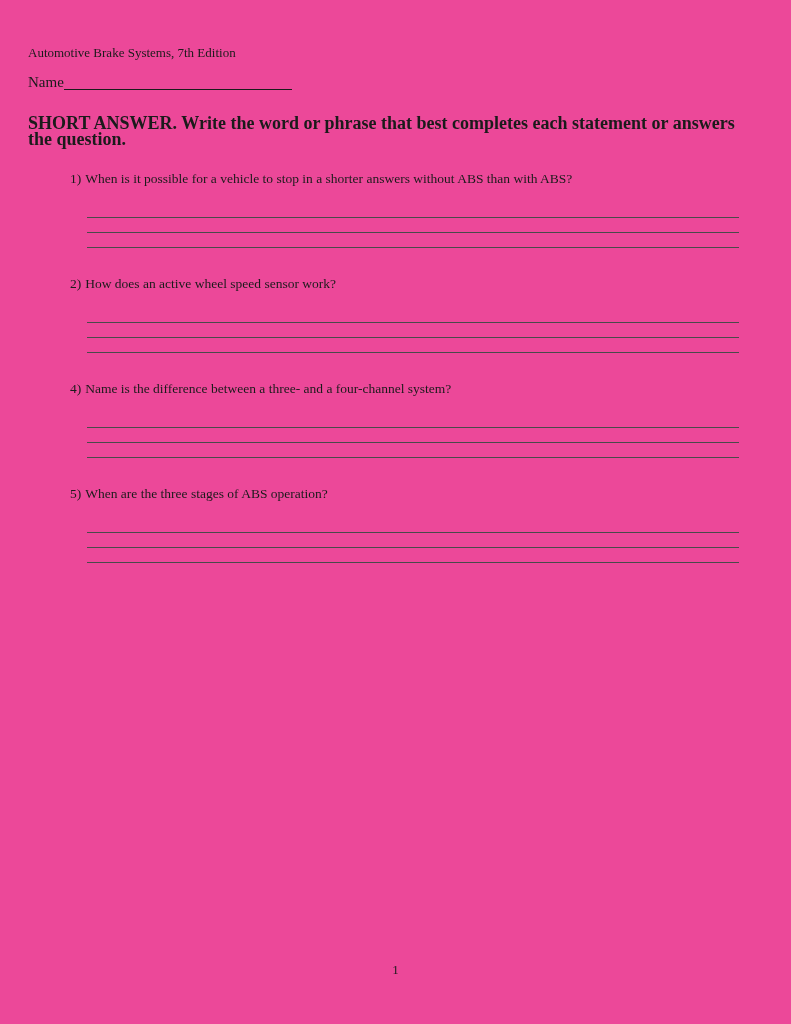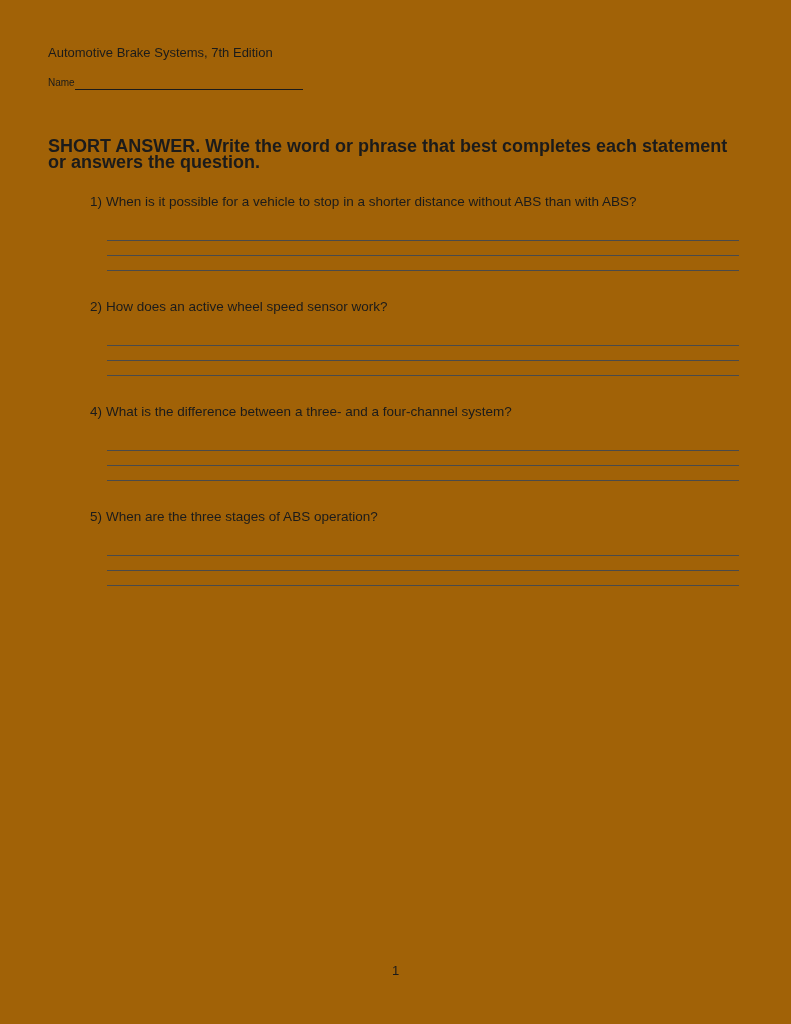--- a/index.html
+++ b/index.html
@@ -4,36 +4,36 @@
 <style>
   html, body {
     margin: 0;
     padding: 0;
     background: #ffffff;
   }
   .page {
     position: relative;
     width: 791px;
     height: 1024px;
-    background: #a16207;
-    font-family: Liberation Sans, sans-serif;
+    background: #ec4899;
+    font-family: Liberation Serif, serif;
     color: #1b1b1b;
     box-sizing: border-box;
-    padding: 46px 50px 0 48px;
+    padding: 46px 50px 0 28px;
     overflow: hidden;
   }
   .doc-header { margin-bottom: 15px; }
   .doc-title, .doc-chapter {
     font-size: 13px;
     line-height: 14px;
     font-weight: normal;
   }
   .name-row {
-    margin-bottom: 48px;
-    font-size: 10px;
+    margin-bottom: 25px;
+    font-size: 15px;
     line-height: 15px;
   }
   .name-underline {
     display: inline-block;
     width: 228px;
     border-bottom: 1px solid #1b1b1b;
     height: 13px;
     vertical-align: bottom;
   }
   .instruction {
@@ -80,21 +80,21 @@
   </div>
 
   <div class="name-row">
     <span>Name</span><span class="name-underline"></span>
   </div>
 
   <div class="instruction">SHORT ANSWER.  Write the word or phrase that best completes each statement or answers the question.</div>
 
   <div class="question-block">
     <div class="question-text">
-      <span class="q-number">1)</span><span>When is it possible for a vehicle to stop in a shorter distance without ABS than with ABS?</span>
+      <span class="q-number">1)</span><span>When is it possible for a vehicle to stop in a shorter answers without ABS than with ABS?</span>
     </div>
     <div class="answer-lines">
       <div class="answer-line"></div>
       <div class="answer-line"></div>
       <div class="answer-line"></div>
     </div>
   </div>
 
   <div class="question-block">
     <div class="question-text">
@@ -103,21 +103,21 @@
     <div class="answer-lines">
       <div class="answer-line"></div>
       <div class="answer-line"></div>
       <div class="answer-line"></div>
     </div>
   </div>
 
 
   <div class="question-block">
     <div class="question-text">
-      <span class="q-number">4)</span><span>What is the difference between a three- and a four-channel system?</span>
+      <span class="q-number">4)</span><span>Name is the difference between a three- and a four-channel system?</span>
     </div>
     <div class="answer-lines">
       <div class="answer-line"></div>
       <div class="answer-line"></div>
       <div class="answer-line"></div>
     </div>
   </div>
 
   <div class="question-block">
     <div class="question-text">

